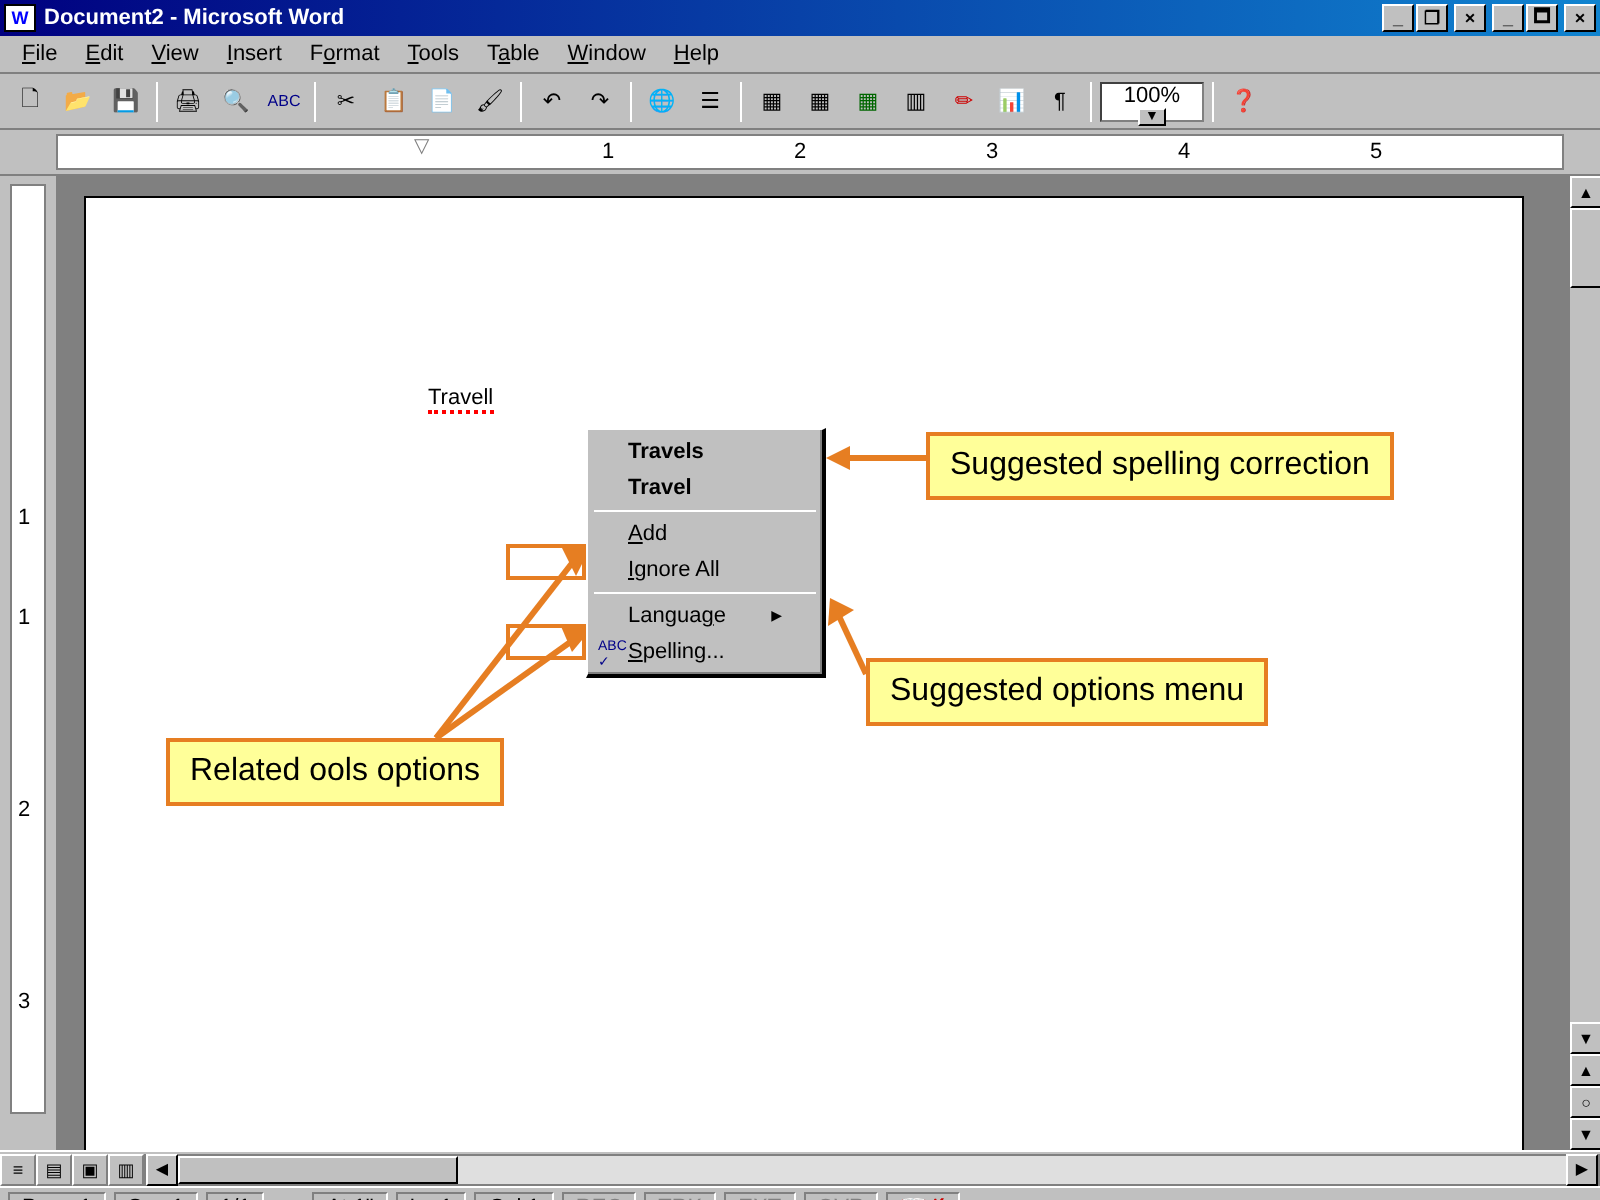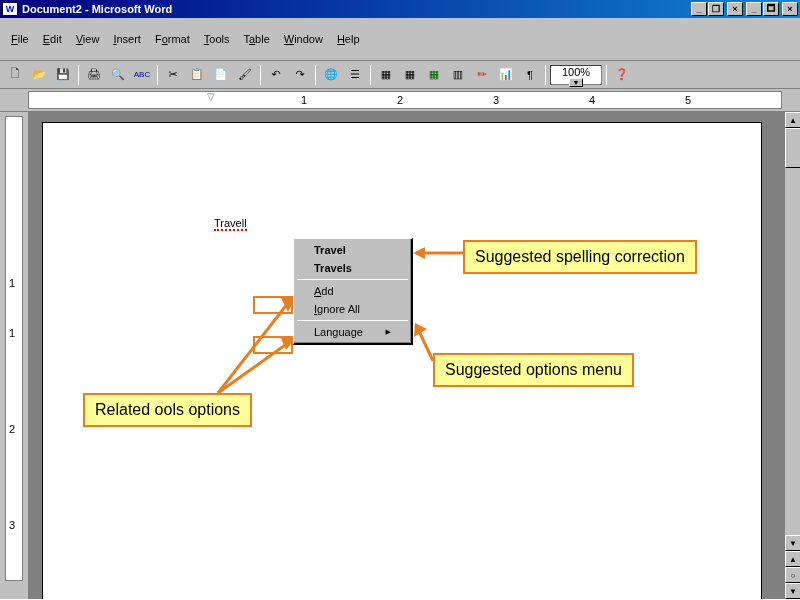--- a/index.html
+++ b/index.html
@@ -5,21 +5,21 @@
 * { margin: 0; padding: 0; box-sizing: border-box; font-family: "MS Sans Serif", Tahoma, sans-serif; font-size: 11px; }
 body { background: #008080; overflow: hidden; width: 800px; height: 600px; }
 
 .titlebar { background: linear-gradient(to right, #000080, #1084d0); height: 18px; display: flex; align-items: center; padding: 0 2px; color: #fff; }
 .titlebar-icon { width: 16px; height: 14px; background: #fff; color: #00f; font-size: 9px; font-weight: bold; display: flex; align-items: center; justify-content: center; margin-right: 4px; border: 1px solid #000; }
 .titlebar-text { font-weight: bold; flex: 1; }
 .window-controls { display: flex; gap: 1px; }
 .window-btn { width: 16px; height: 14px; background: #c0c0c0; border: 1px solid #fff; border-right-color: #000; border-bottom-color: #000; display: flex; align-items: center; justify-content: center; font-size: 9px; font-weight: bold; color: #000; cursor: pointer; }
 
 .menubar { background: #c0c0c0; padding: 1px 4px; display: flex; gap: 0; border-bottom: 1px solid #808080; }
-.menu-item { padding: 14px 7px; cursor: pointer; }
+.menu-item { padding: 2px 7px; cursor: pointer; }
 .menu-item u { text-decoration: underline; }
 
 .toolbar { background: #c0c0c0; padding: 3px 4px; display: flex; gap: 2px; align-items: center; border-bottom: 1px solid #808080; height: 28px; }
 .tb-btn { width: 22px; height: 22px; background: #c0c0c0; border: 1px solid #c0c0c0; display: flex; align-items: center; justify-content: center; cursor: pointer; }
 .tb-divider { width: 1px; height: 20px; background: #808080; border-right: 1px solid #fff; margin: 0 2px; }
 .zoom-combo { width: 52px; height: 20px; background: #fff; border: 1px solid #808080; border-left: 1px solid #404040; border-top: 1px solid #404040; display: flex; align-items: center; justify-content: space-between; padding: 0 2px; flex-direction: column; }
 .zoom-arrow { width: 14px; height: 16px; background: #c0c0c0; border: 1px solid #fff; border-right-color: #000; border-bottom-color: #000; display: flex; align-items: center; justify-content: center; font-size: 7px; }
 
 .ruler-area { background: #c0c0c0; padding: 2px 0; display: flex; border-bottom: 1px solid #808080; }
 .ruler-corner { width: 28px; height: 18px; }
@@ -144,27 +144,28 @@
       <span class="v-ruler-tick" style="top:402px">3</span>
     </div>
   </div>
   <div class="doc-viewport">
     <div class="page">
       <div class="doc-text">
         <span class="squiggle">Travell</span>
       </div>
 
       <div class="context-menu">
+        <div class="cm-item bold">Travels</div>
         <div class="cm-item bold">Travel</div>
-        <div class="cm-item bold">Travels</div>
         <div class="cm-sep"></div>
         <div class="cm-item"><u>A</u>dd</div>
         <div class="cm-item"><u>I</u>gnore All</div>
         <div class="cm-sep"></div>
         <div class="cm-item">Langua<u>g</u>e<span class="arrow-r">▶</span></div>
+        <div class="cm-item cm-item-rel"><span class="cm-icon" style="color:#008;font-size:7px">ABC<br>✓</span><u>S</u>pelling...</div>
       </div>
 
       <div class="callout" style="left:420px;top:117px">Suggested spelling correction</div>
       <svg class="callout-arrow" style="left:370px;top:123px;width:50px;height:14px">
           <line x1="50" y1="7" x2="8" y2="7" stroke="#e67e22" stroke-width="3"></line>
           <polygon points="0,7 12,1 12,13" fill="#e67e22"></polygon>
         </svg>
 
       <div class="callout" style="left:390px;top:230px">Suggested options menu</div>
       <svg class="callout-arrow" style="left:370px;top:200px;width:24px;height:40px">

